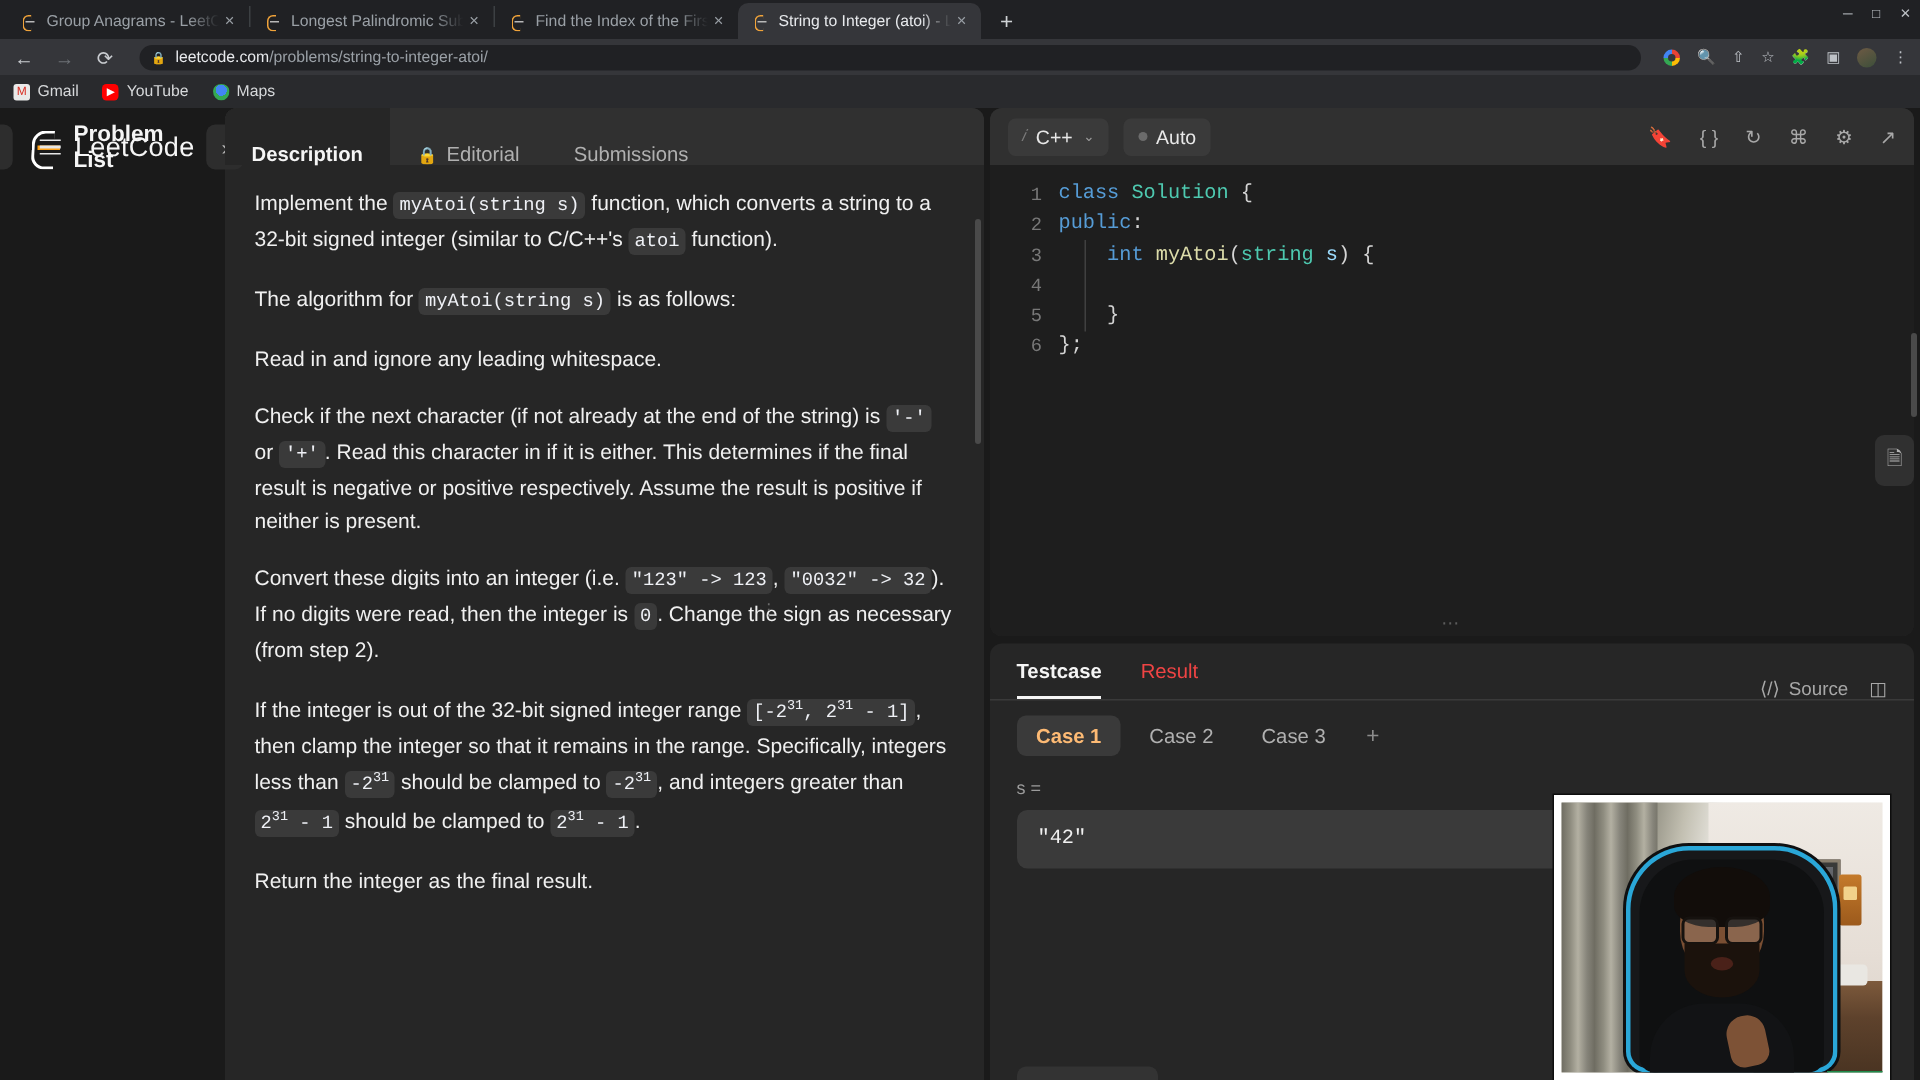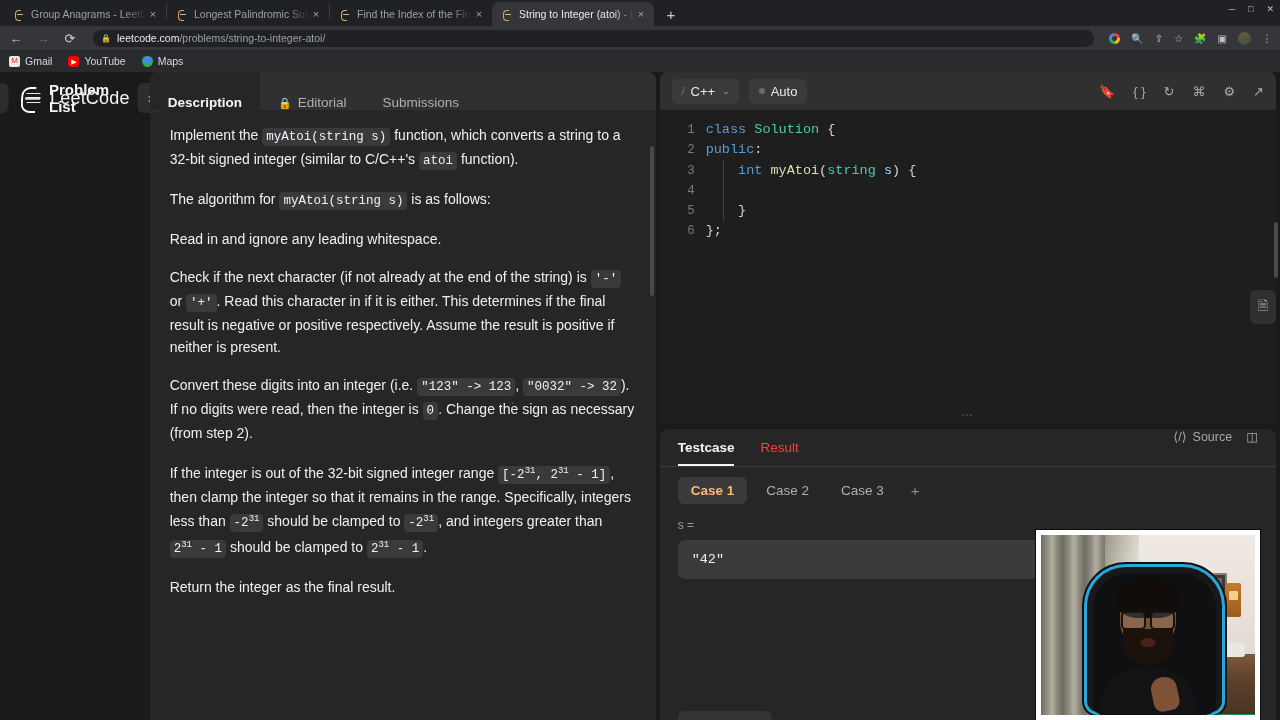--- a/index.html
+++ b/index.html
@@ -277,21 +277,21 @@
     position: absolute; bottom: 2px; left: 50%; transform: translateX(-50%);
     color: #5c5c5c; font-size: 12px; letter-spacing: 2px;
   }
 
   .test-card {
     background: #262626; border-radius: 8px;
     flex: 1 1 auto; display: flex; flex-direction: column;
     overflow: hidden; position: relative;
   }
   .test-tabs {
-    height: 38px; flex: 0 0 38px; display: flex; align-items: flex-start;
+    height: 38px; flex: 0 0 38px; display: flex; align-items: flex-end;
     padding: 0 18px; gap: 26px; font-size: 13.5px;
     border-bottom: 1px solid #3a3a3a;
   }
   .test-tab { color: #ef4444; height: 100%; display: flex; align-items: center; position: relative; }
   .test-tab.active { color: #f5f5f5; font-weight: bold; }
   .test-tab.active::after {
     content: ""; position: absolute; left: 0; right: 0; bottom: 0;
     height: 2px; background: #f5f5f5;
   }
   .test-tabs-right {

